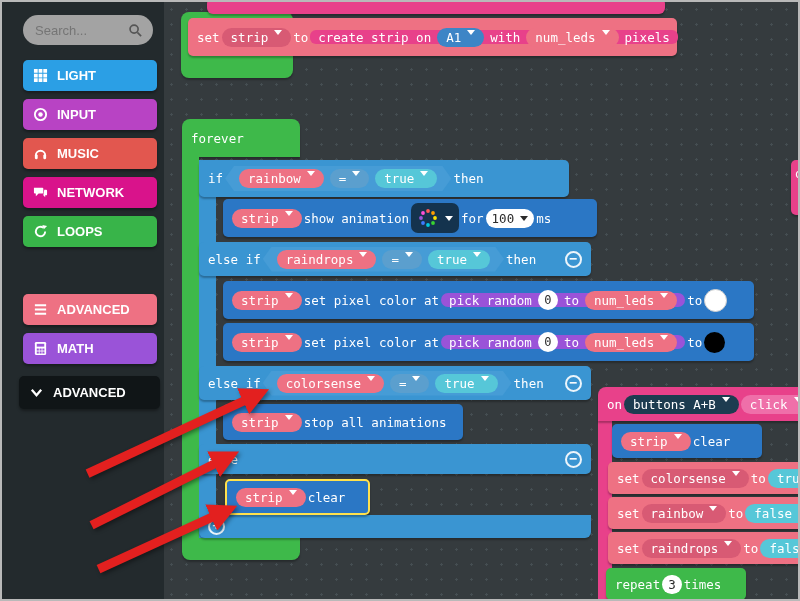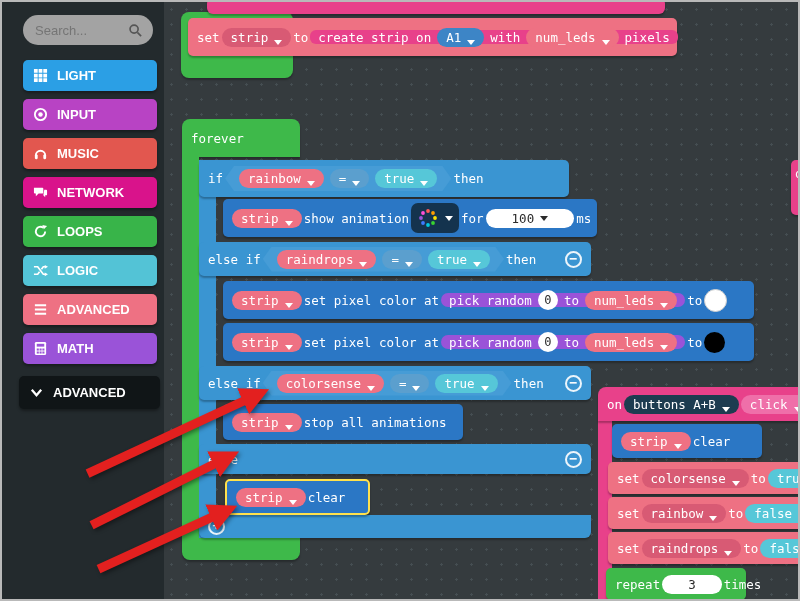--- a/index.html
+++ b/index.html
@@ -27,25 +27,25 @@
   .c-loops{top:214px;background:#38b449}
   .c-logic{top:253px;background:#53c3d6}
   .c-variables{top:292px;background:#ee7183}
   .c-math{top:331px;background:#9a53d8}
   .c-adv{top:374px;left:17px;width:141px;height:33px;background:#101517}
   
   .blk{position:absolute;box-sizing:border-box;color:#fff;font-family:"DejaVu Sans Mono",monospace;
        font-size:12.5px;display:flex;align-items:center;gap:2px;padding:0 9px;border-radius:5px;
        box-shadow:0 2px 2px rgba(0,0,0,.28);white-space:nowrap;}
   .bare{padding:0;box-shadow:none;}
-  .oval{border-radius:14px;padding:2px 9px;display:inline-flex;align-items:flex-end;line-height:1.2;cursor:pointer;}
+  .oval{border-radius:14px;padding:2px 9px;display:inline-flex;align-items:flex-start;line-height:1.2;cursor:pointer;}
   .dd::after{content:"";width:0;height:0;border-left:4px solid transparent;border-right:4px solid transparent;
        border-top:5px solid #fff;margin-left:6px;display:inline-block;}
   .dd.darkarrow::after{border-top-color:#2b2b2b;}
-  .numpill{background:#fff;color:#2b2b2b;border-radius:14px;padding:2px 26px;display:inline-flex;align-items:center;cursor:pointer;}
+  .numpill{background:#fff;color:#2b2b2b;border-radius:14px;padding:2px 6px;display:inline-flex;align-items:center;cursor:pointer;}
   .numcircle{background:#fff;color:#2b2b2b;border-radius:50%;width:20px;height:20px;display:inline-flex;
        align-items:center;justify-content:center;font-size:12px;cursor:pointer;}
   .hexslot{background:#469cd6;clip-path:polygon(9px 0,calc(100% - 9px) 0,100% 50%,calc(100% - 9px) 100%,9px 100%,0 50%);
        padding:3px 14px;display:inline-flex;align-items:center;gap:6px;}
   .circ{width:17px;height:17px;border:2px solid rgba(255,255,255,.9);border-radius:50%;display:inline-flex;
        align-items:center;justify-content:center;font-weight:bold;font-size:13px;box-sizing:border-box;cursor:pointer;}
   .circ.minus::after{content:"−";margin-top:-2px;}
   .circ.plus::after{content:"+";margin-top:-2px;}
   .swatch{width:21px;height:21px;border-radius:50%;display:inline-block;}
   .animslot{background:#14334e;border-radius:7px;height:26px;padding:2px 6px;display:inline-flex;align-items:center;cursor:pointer;}
@@ -340,27 +340,20 @@
     </button>
 
     <button class="cat c-loops">
       <svg width="15" height="15" viewBox="0 0 16 16">
         <path d="M13 8a5 5 0 1 1-2-4" fill="none" stroke="#fff" stroke-width="2"></path>
         <path fill="#fff" d="M10 1l5 1-3.5 3.5z"></path>
       </svg>
       <span>LOOPS</span>
     </button>
 
-    <button class="cat c-logic">
-      <svg width="15" height="15" viewBox="0 0 16 16">
-        <path d="M1 4h4l6 8h3M1 12h4l2-2.6M9 6.6L11 4h3" fill="none" stroke="#fff" stroke-width="1.8"></path>
-        <path fill="#fff" d="M12.5 2l3.5 2-3.5 2zM12.5 10l3.5 2-3.5 2z"></path>
-      </svg>
-      <span>LOGIC</span>
-    </button>
 
     <button class="cat c-variables">
       <svg width="15" height="15" viewBox="0 0 16 16">
         <path stroke="#fff" stroke-width="2" d="M2 3.5h12M2 8h12M2 12.5h12"></path>
       </svg>
       <span>ADVANCED</span>
     </button>
 
     <button class="cat c-math">
       <svg width="15" height="15" viewBox="0 0 16 16">

